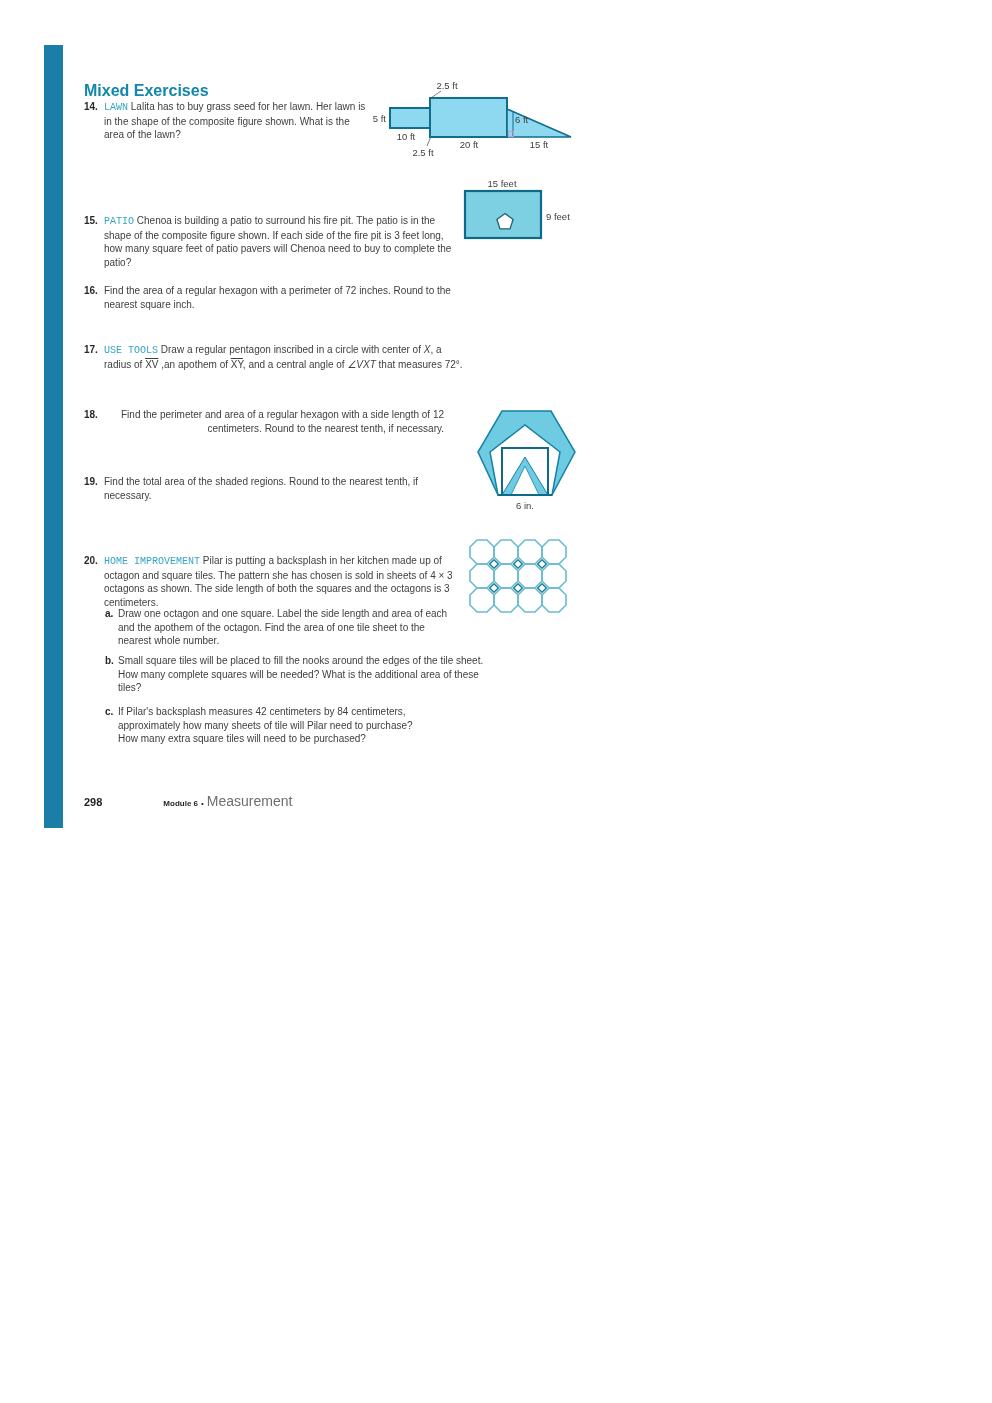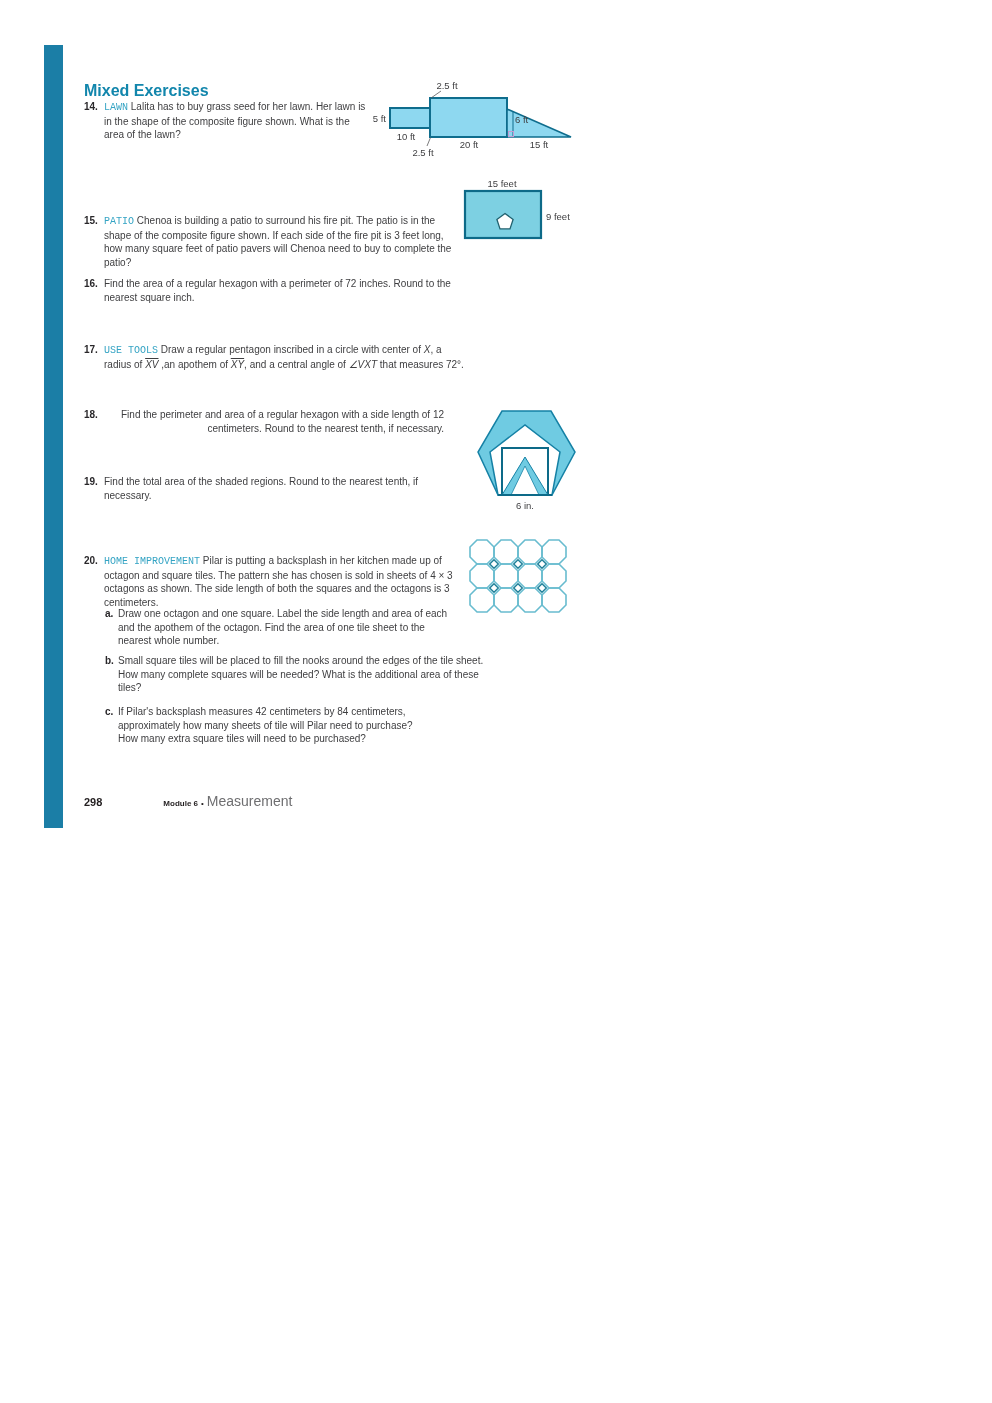--- a/index.html
+++ b/index.html
@@ -9,21 +9,21 @@
     font-family:"Liberation Sans", sans-serif; color:#3e3e40; overflow:hidden;
   }
   .accent-bar { position:absolute; left:44px; top:45px; width:19px; height:783px; background:#1b7ea6; }
   .heading { position:absolute; left:84px; top:82px; font-size:16px; font-weight:bold; color:#1286ac; }
 
   .ex { position:absolute; display:flex; font-size:10px; line-height:13.5px; }
   .ex .num { width:20px; flex:none; font-weight:bold; color:#29272a; }
   .ex .body { color:#3e3e40; }
   .tag { color:#35a4c4;font-family:Liberation Mono, monospace; }
   .mvar { font-style:italic; }
-  .ol { text-decoration:overline; font-style:italic; }
+  .ol { text-decoration:overline; }
 
   .part { position:absolute; display:flex; font-size:10px; line-height:13.5px; }
   .part .letter { width:13px; flex:none; font-weight:bold; color:#29272a; }
 
   .fig { position:absolute; }
   .fig text { font-family:"Liberation Sans", sans-serif; font-size:9.5px; fill:#3e3e40; }
 
   .footer { position:absolute; left:84px; top:793px; display:flex; align-items:baseline; }
   .footer .pagenum { font-size:11px; font-weight:bold; color:#231f20; }
   .footer .module { font-size:8px; font-weight:bold; color:#231f20; margin-left:28px;padding-left:33px; }
@@ -66,21 +66,21 @@
     <div class="body" style="max-width:355px;"><span class="tag">PATIO</span> <span>Chenoa is building a patio to surround his fire pit. The patio is in the shape of the composite figure shown. If each side of the fire pit is 3 feet long, how many square feet of patio pavers will Chenoa need to buy to complete the patio?</span></div>
   </div>
 
   <svg class="fig" style="left:460px; top:176px;" width="118" height="66" viewBox="0 0 118 66">
     <rect x="5" y="15" width="76" height="47" fill="#7dd0e2" stroke="#0d6a88" stroke-width="2.2"></rect>
     <polygon points="45,37.5 53.1,43.4 50,52.9 40,52.9 36.9,43.4" fill="#ffffff" stroke="#20606e" stroke-width="1.3"></polygon>
     <text x="42" y="11" text-anchor="middle">15 feet</text>
     <text x="86" y="44" text-anchor="start">9 feet</text>
   </svg>
 
-  <div class="ex" style="left:84px; top:277px;">
+  <div class="ex" style="left:84px; top:284px;">
     <span class="num">16.</span>
     <div class="body" style="max-width:378px;">Find the area of a regular hexagon with a perimeter of 72 inches. Round to the nearest square inch.</div>
   </div>
 
   <div class="ex" style="left:84px; top:343px;">
     <span class="num">17.</span>
     <div class="body" style="max-width:362px;"><span class="tag">USE TOOLS</span> <span>Draw a regular pentagon inscribed in a circle with center of </span><span class="mvar">X</span><span>, a radius of </span><span class="ol">XV</span><span> ,an apothem of </span><span class="ol">XY</span><span>, and a central angle of </span><span class="mvar">∠VXT</span><span> that measures 72°.</span></div>
   </div>
 
   <div class="ex" style="left:84px; top:408px;">

